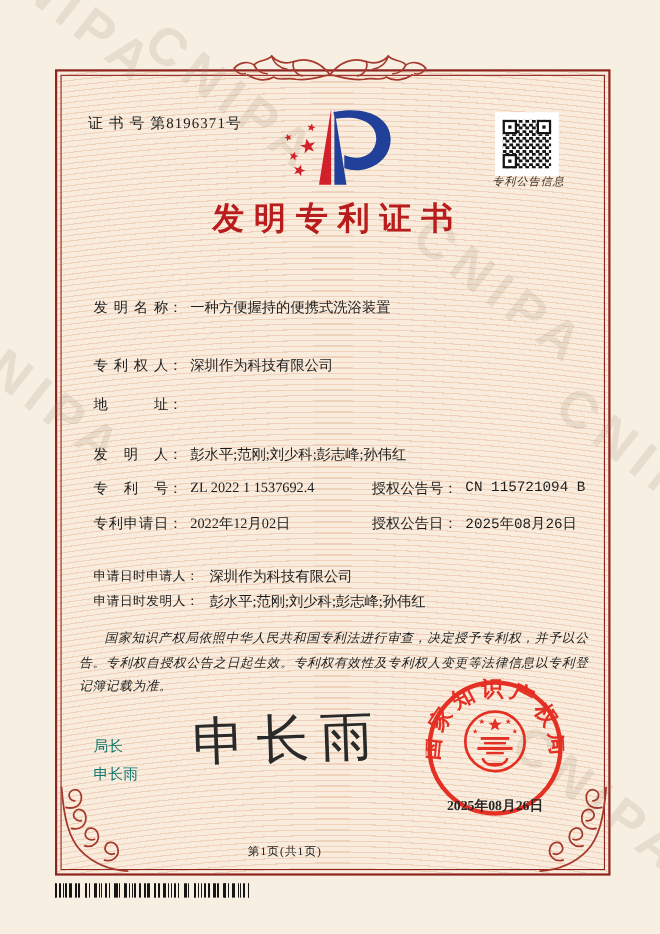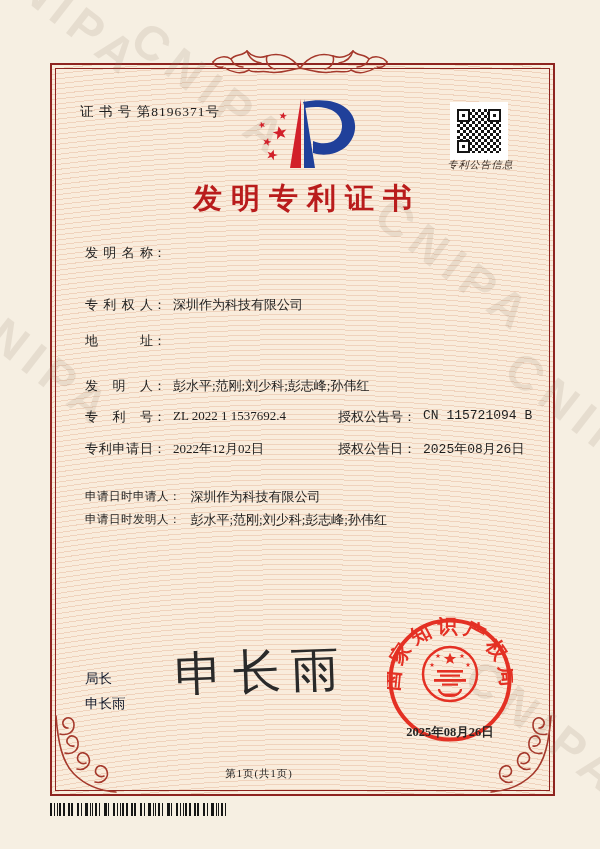--- a/index.html
+++ b/index.html
@@ -40,36 +40,36 @@
     background:repeating-conic-gradient(#141414 0% 25%, #ffffff 0% 50%) 0 0 / 6px 6px;
   }
   .finder { position:absolute; width:13px; height:13px; border:2.5px solid #141414; background:#fff; }
   .finder::after { content:""; position:absolute; left:2.5px; top:2.5px; width:3px; height:3px; background:#141414; }
   .f-tl { left:0; top:0; } .f-tr { right:0; top:0; } .f-bl { left:0; bottom:0; }
   .qr-caption { position:absolute; z-index:3; left:433px; top:158px; width:95px; text-align:center;
     font-size:10px; font-style:italic; color:#3a2d24; letter-spacing:1px; }
   .title { position:absolute; z-index:3; left:50px; top:179px; width:505px; text-align:center;
     font-size:29px; font-weight:700; letter-spacing:9px; color:#b91c1c; text-indent:9px; }
   
-  .row { position:absolute; z-index:3; left:85px; display:flex; font-size:13px; color:#1d1d1d; }
+  .row { position:absolute; z-index:3; left:85px; display:flex; font-size:13px; color:#1d1d1d;margin-top:27px; }
   .row .lbl { display:inline-block; width:68px; text-align:justify; text-align-last:justify; flex:none; }
   .row .colon { flex:none; }
   .row .val { margin-left:7px; color:#1d1d1d; }
   .row.small { font-size:11.5px; }
   .row.small .lbl-s { flex:none; letter-spacing:.5px; }
   .row.small .val { font-size:13px; margin-left:10px; position:relative; top:-1px; }
   .pair-right { left:338px;font-family:Liberation Mono, monospace; }
   .pair-right .lbl { width:auto; text-align:left; text-align-last:auto; }
   .addr-val { width:356px; line-height:21px; }
   
   .legal { position:absolute; z-index:3; left:72px; top:571px; width:463px;
     font-size:11.5px; line-height:21.5px; text-indent:2em; font-style:italic;
     letter-spacing:.6px; color:#1e1e1e; text-align:justify; }
   
-  .director { position:absolute; z-index:3; left:85px; top:666px; font-size:13.5px; line-height:25px; color:#0f172a; }
+  .director { position:absolute; z-index:3; left:85px; top:666px; font-size:13.5px; line-height:25px; color:#0f766e; }
   .signature { position:absolute; z-index:3; left:175px; top:640px; font-size:48px;
     font-family:cursive; letter-spacing:10px; color:#2a2a2a; transform:rotate(-2deg); }
   .seal { position:absolute; z-index:4; left:387px; top:617px; opacity:.95; }
   
   .page-footer { position:absolute; z-index:3; left:50px; top:767px; width:418px;
     text-align:center; font-size:10.5px; color:#1d1d1d; letter-spacing:1px; }
   .barcode { position:absolute; z-index:3; left:50px; top:803px; width:180px; height:13px;
     background-image:
       repeating-linear-gradient(90deg,#161616 0 2px,transparent 2px 4px,#161616 4px 5px,transparent 5px 9px),
       repeating-linear-gradient(90deg,#161616 0 1px,transparent 1px 7px);
@@ -148,20 +148,21 @@
       <div class="finder f-bl"></div>
     </div>
   </div>
   <div class="qr-caption">专利公告信息</div>
 
   <div class="title">发明专利证书</div>
 
   <div class="row" style="top:244px;">
     <span class="lbl">发明名称</span>
       <span class="colon">：</span>
+    <span class="val">一种方便握持的便携式洗浴装置</span>
   </div>
 
   <div class="row" style="top:296px;">
     <span class="lbl">专利权人</span>
       <span class="colon">：</span>
     <span class="val">深圳作为科技有限公司</span>
   </div>
 
   <div class="row" style="top:332px;">
     <span class="lbl">地址</span>
@@ -201,20 +202,21 @@
       <span class="colon">：</span>
     <span class="val">深圳作为科技有限公司</span>
   </div>
 
   <div class="row small" style="top:512px;justify-content:center;">
     <span class="lbl-s">申请日时发明人</span>
       <span class="colon">：</span>
     <span class="val">彭水平;范刚;刘少科;彭志峰;孙伟红</span>
   </div>
 
+  <p class="legal">国家知识产权局依照中华人民共和国专利法进行审查，决定授予专利权，并予以公告。专利权自授权公告之日起生效。专利权有效性及专利权人变更等法律信息以专利登记簿记载为准。</p>
 
   <div class="director">
     <div>局长</div>
     <div>申长雨</div>
   </div>
   <div class="signature">申长雨</div>
 
   <svg class="seal" width="126" height="126" viewBox="0 0 126 126">
     <defs>
       <path id="sealarc" d="M 13.5,79 A 51,51 0 1 1 112.5,79"></path>

